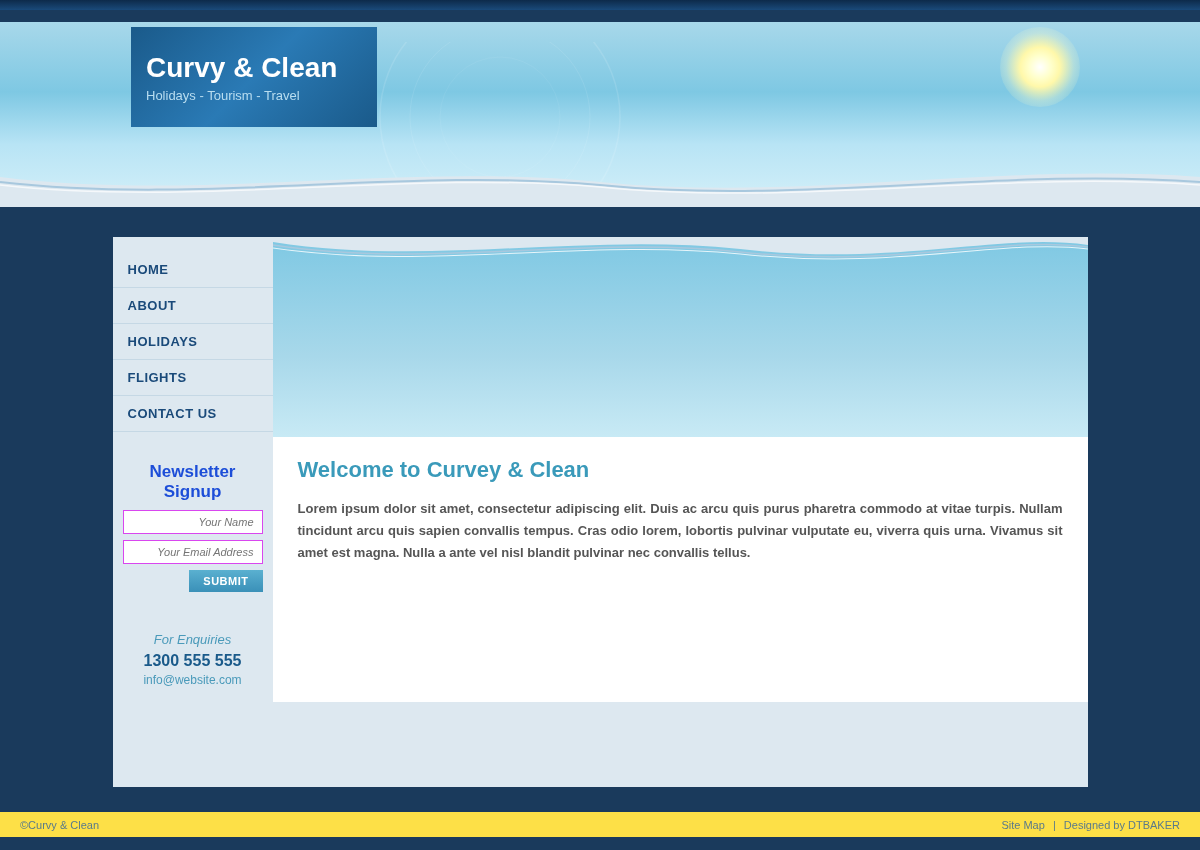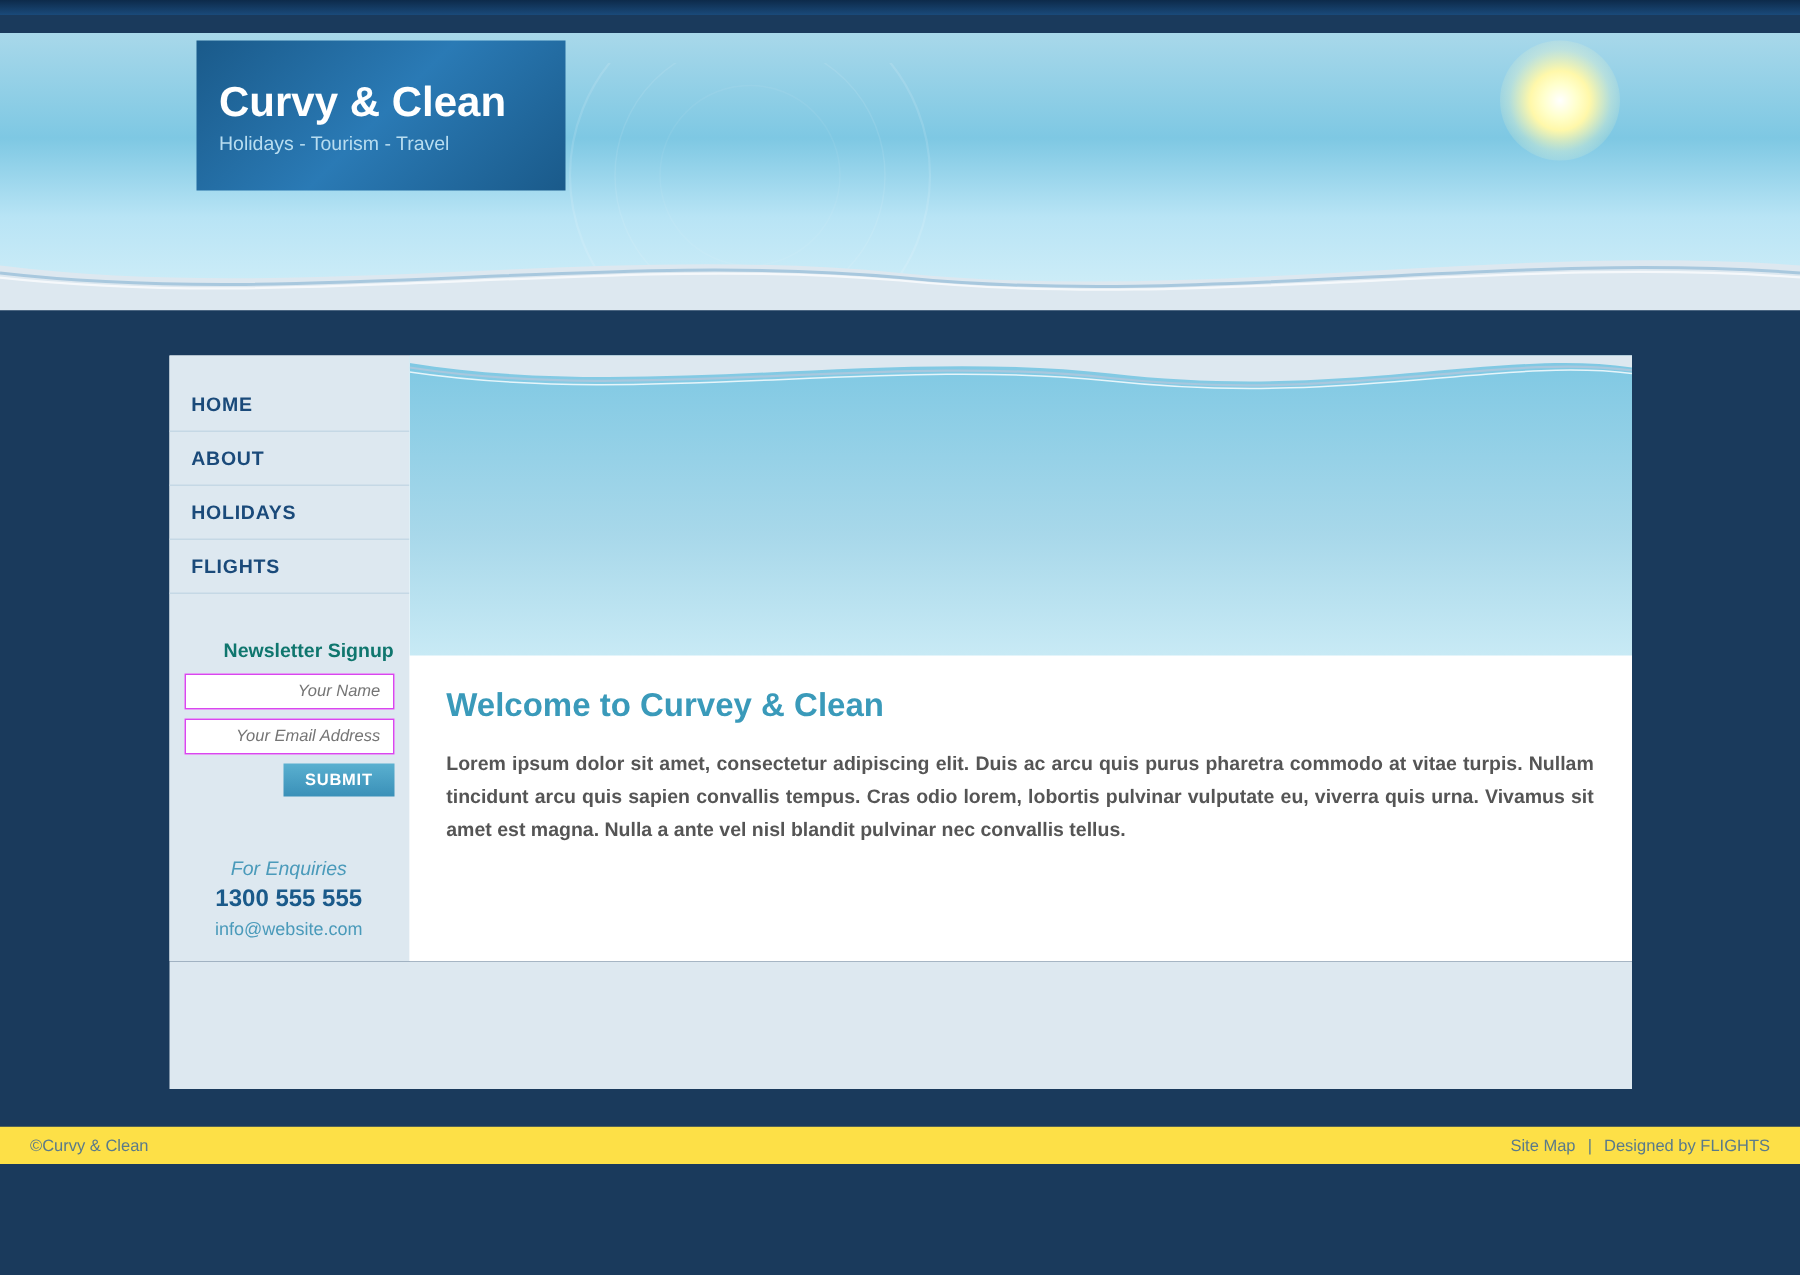--- a/index.html
+++ b/index.html
@@ -137,24 +137,24 @@
       letter-spacing: 0.5px;
     }
 
     
     .newsletter-section {
       padding: 15px 10px;
       margin-top: 15px;
     }
 
     .newsletter-title {
-      color: #0f766e;
-      font-size: 13px;
-      font-weight: bold;
-      text-align: right;
+      color: #1d4ed8;
+      font-size: 17px;
+      font-weight: bold;
+      text-align: center;
       margin-bottom: 8px;
     }
 
     .newsletter-input {
       width: 100%;
       padding: 5px 8px;
       margin-bottom: 6px;
       border: 1px solid #d946ef;
       background: #ffffff;
       color: #999;
@@ -308,20 +308,23 @@
           </li>
           <li>
             <a href="#">ABOUT</a>
           </li>
           <li>
             <a href="#">HOLIDAYS</a>
           </li>
           <li>
             <a href="#">FLIGHTS</a>
           </li>
+          <li>
+            <a href="#">CONTACT US</a>
+          </li>
         </ul>
 
         <div class="newsletter-section">
           <div class="newsletter-title">Newsletter Signup</div>
           <input class="newsletter-input" type="text" placeholder="Your Name" style="">
           <input class="newsletter-input" type="email" placeholder="Your Email Address" style="">
           <button class="submit-btn">SUBMIT</button>
         </div>
 
         <div class="enquiries-section">
@@ -355,17 +358,17 @@
 
   <div style="background:#1a3a5c; height:110px; position:relative;">
     <div style="width:975px; margin:0 auto; background:#dde8f0; height:85px;"></div>
   </div>
 
   <div class="footer-bar">
     <span class="footer-copyright">©Curvy &amp; Clean</span>
     <span class="footer-links">
       <a href="#" style="color:#5a7a8a;text-decoration:none;">Site Map</a>
       <span class="footer-separator">|</span>
-      <span>Designed by FLIGHTS</span>
+      <span>Designed by DTBAKER</span>
     </span>
   </div>
 
 </div>
 
 </body></html>

